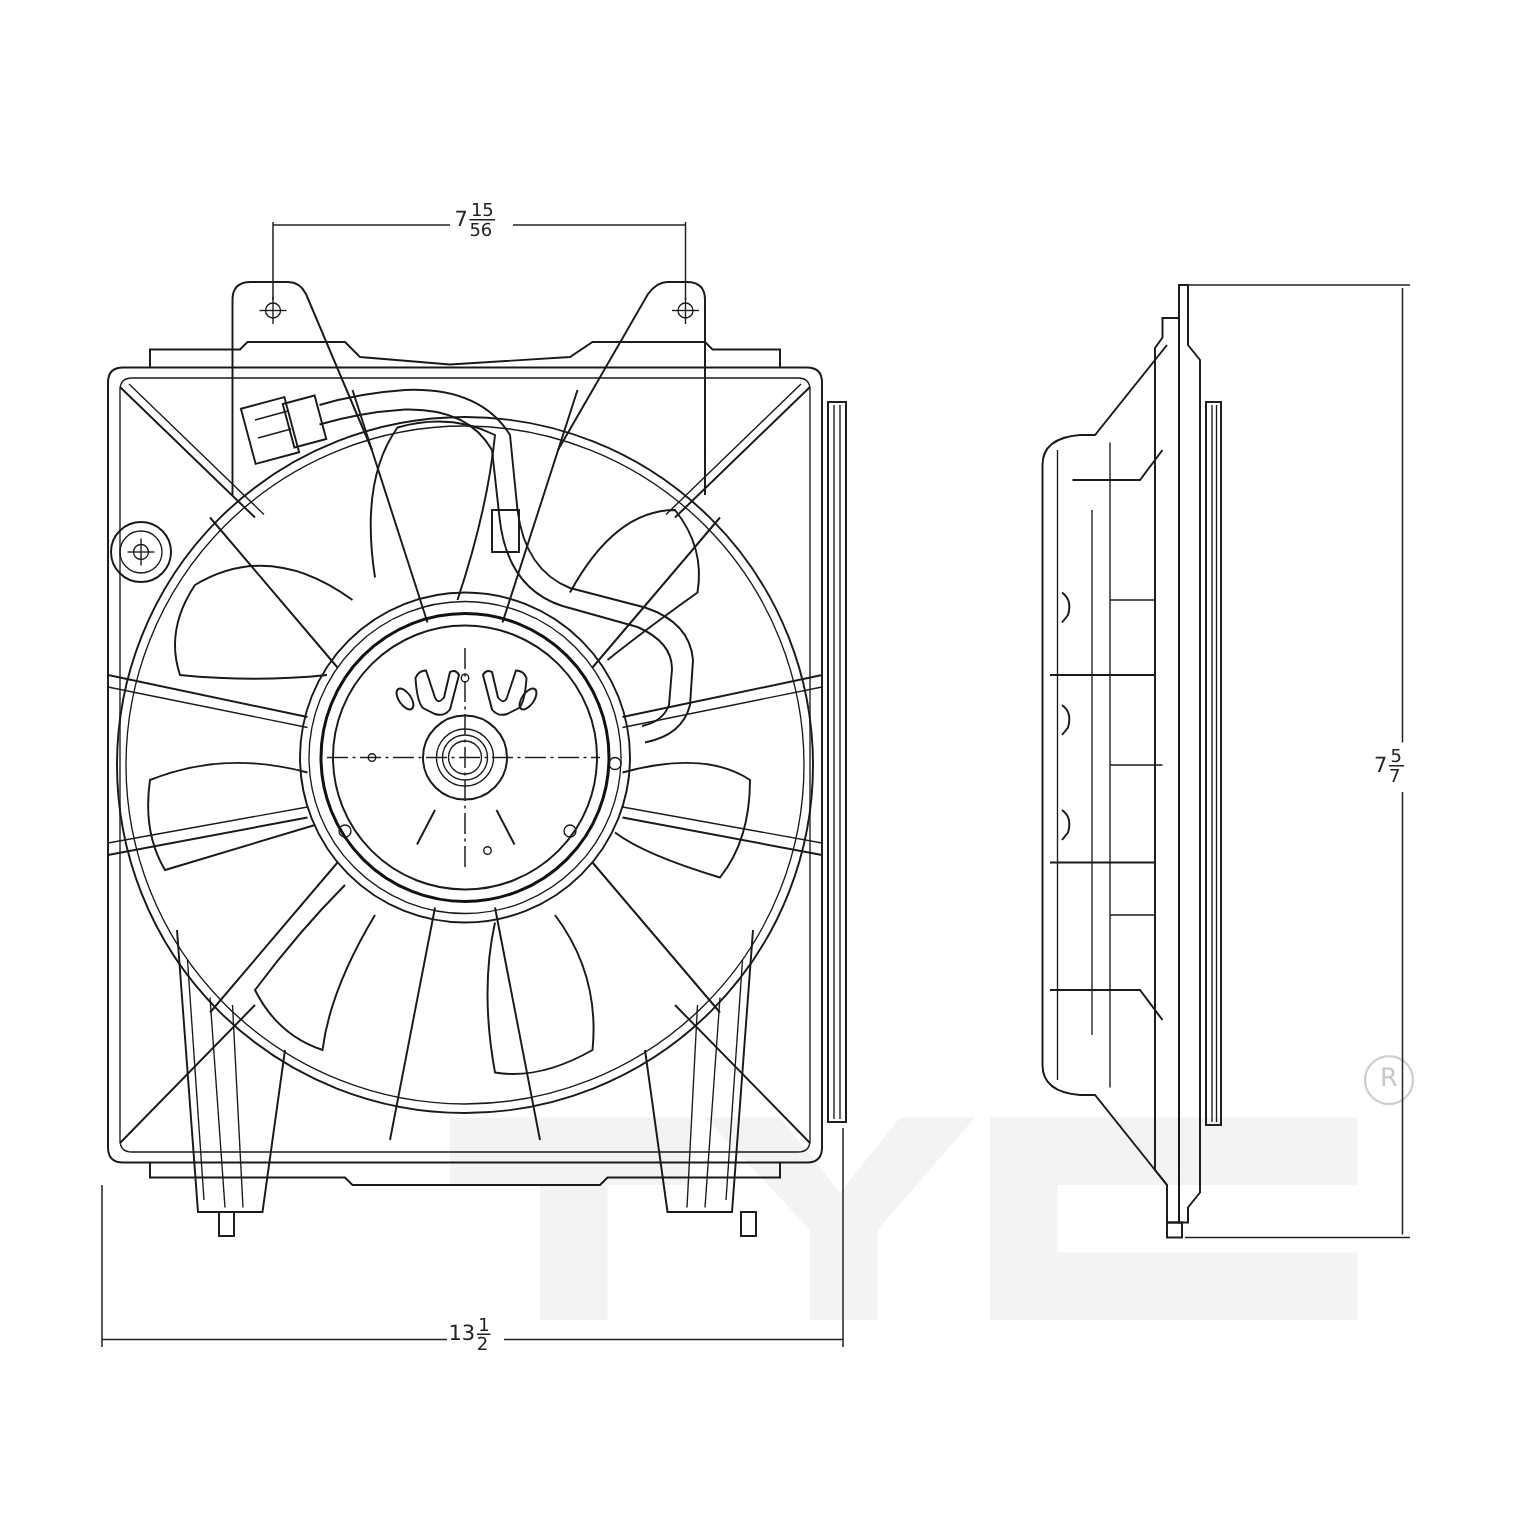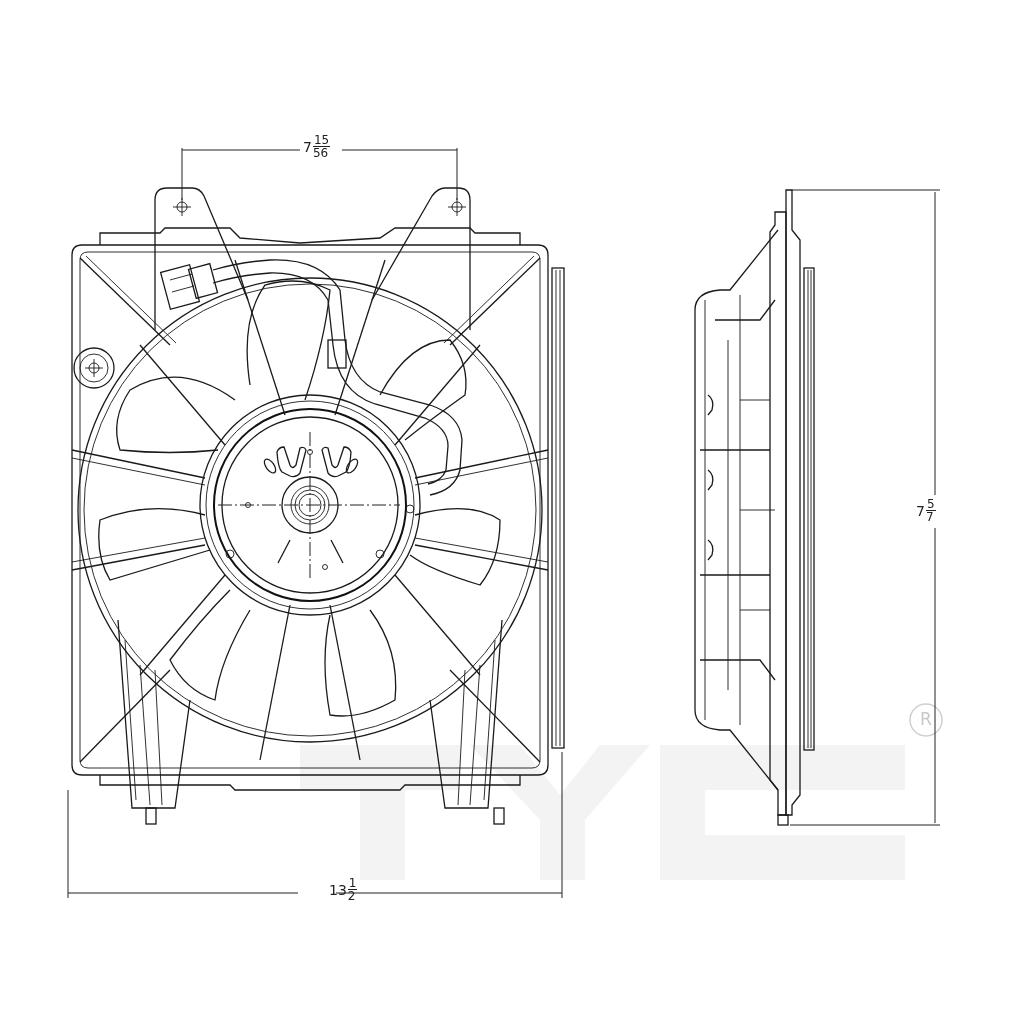--- a/index.html
+++ b/index.html
@@ -194,21 +194,21 @@
   </g>
 </svg>
 
 <div class="lbl" style="left:303px;top:134px;">
   <span class="whole">7</span><span class="frac">
       <span class="num">15</span>
       <span>56</span>
     </span>
 </div>
 
-<div class="lbl" style="left:299px;top:877px;margin-left:30px;">
+<div class="lbl" style="left:299px;top:877px;">
   <span class="whole">13</span><span class="frac">
       <span class="num">1</span>
       <span>2</span>
     </span>
 </div>
 
 <div class="lbl" style="left:916px;top:498px;">
   <span class="whole">7</span><span class="frac">
       <span class="num">5</span>
       <span>7</span>

